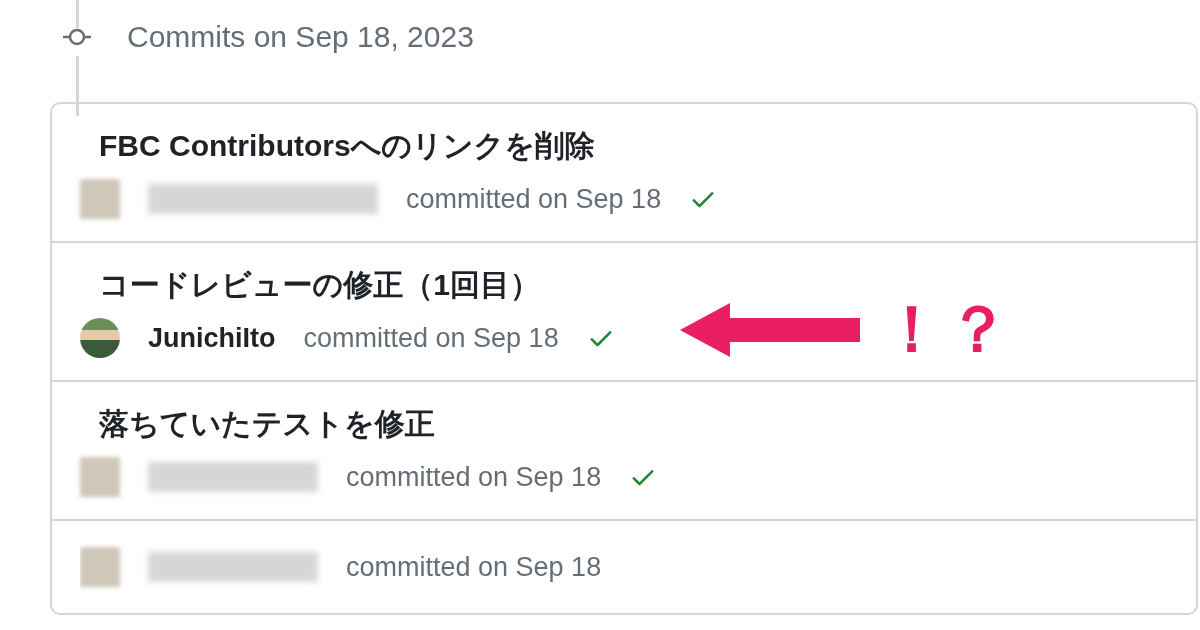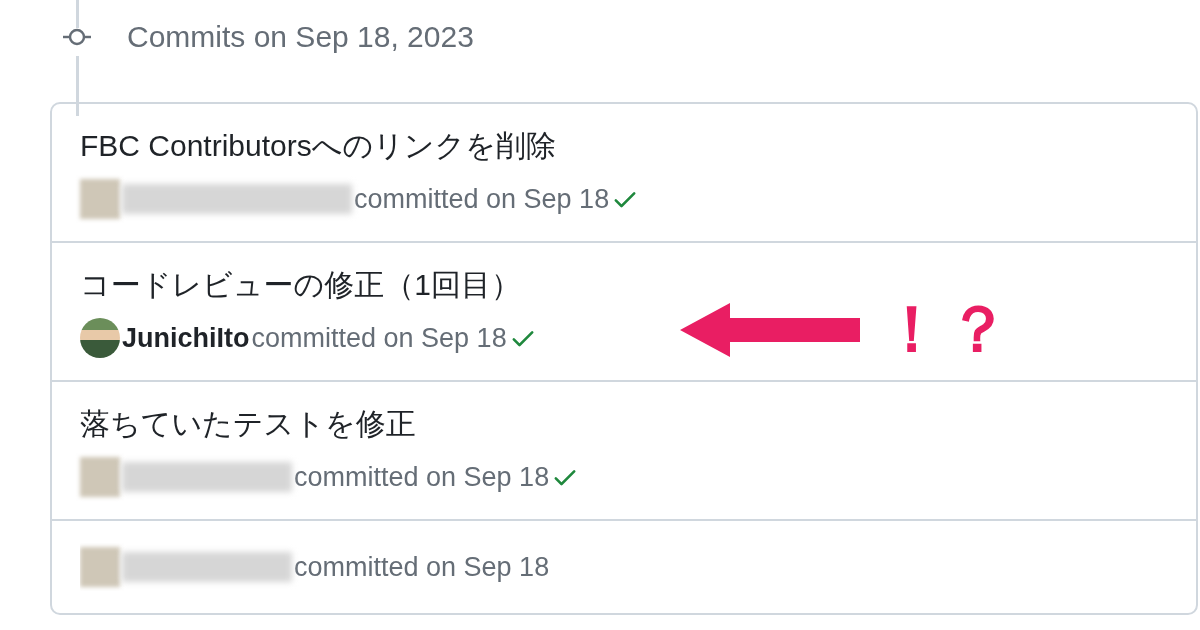--- a/index.html
+++ b/index.html
@@ -60,28 +60,29 @@
       margin-right: 2px;
       overflow: hidden;
     }
     .commit-item {
       padding: 22px 28px 22px 28px;
       border-bottom: 2px solid #d0d7de;
     }
     .commit-item:last-child { border-bottom: none; }
     .commit-title {
       font-size: 30px;
-      font-weight: 400;
+      font-weight: 700;
       color: #1f2328;
       margin-bottom: 12px;
+      margin-left: 19px;
     }
     .commit-meta {
       display: flex;
       align-items: center;
-      gap: 2px;
+      gap: 28px;
     }
     .avatar-pix {
       width: 40px;
       height: 40px;
       background: #cfc7b7;
       filter: blur(2px);
     }
     .avatar-junichi {
       width: 40px;
       height: 40px;

